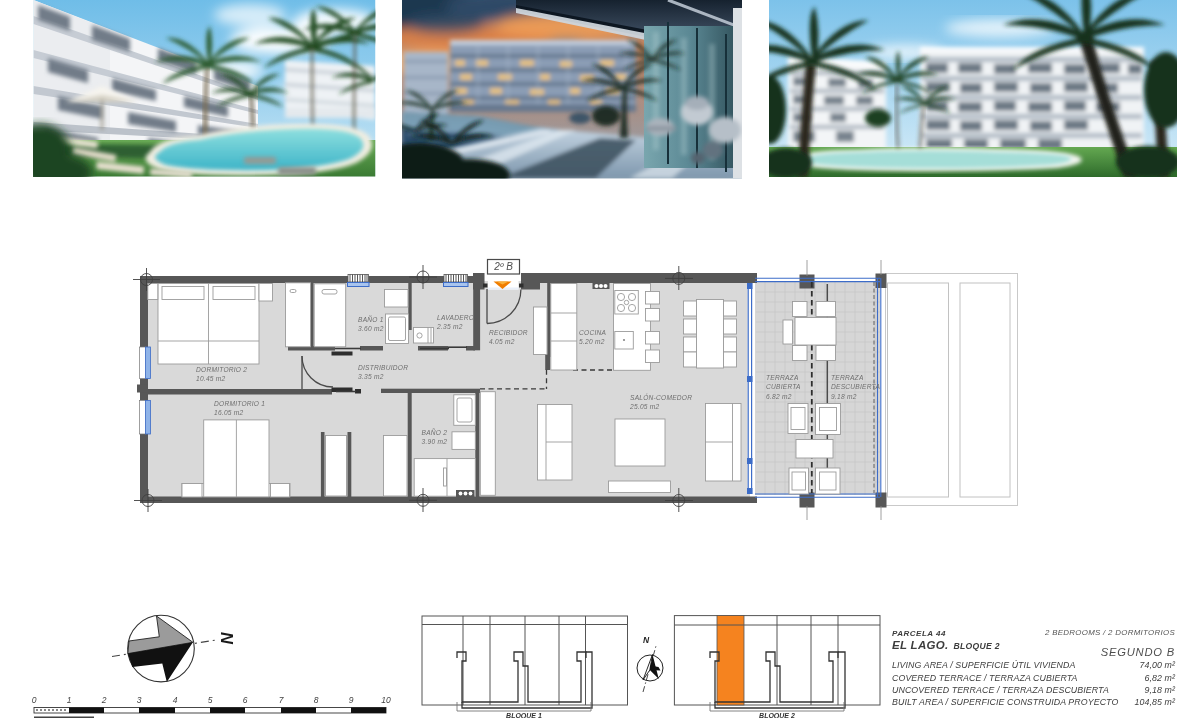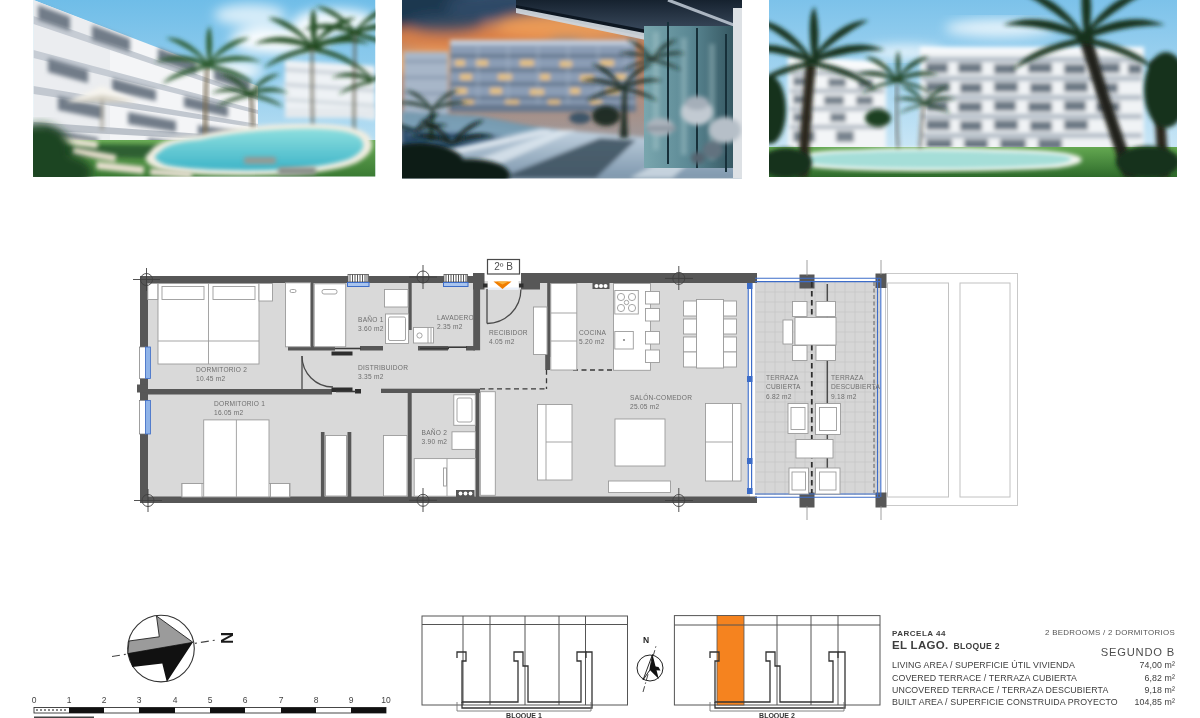--- a/index.html
+++ b/index.html
@@ -1,16 +1,16 @@
 <!DOCTYPE html>
 <html><head>
 <meta charset="utf-8">
 <style>
   html,body{margin:0;padding:0;background:#ffffff;}
-  #page{position:relative;width:1200px;height:718px;overflow:hidden;background:#fff;}
+  #page{position:relative;width:1200px;height:718px;overflow:hidden;background:#fff;font-style:italic;}
   svg{position:absolute;top:0;left:0;}
   text{font-family:"Liberation Sans", sans-serif;}
 </style>
 </head>
 <body>
 <div id="page">
 <svg width="1200" height="718" viewBox="0 0 1200 718">
 <defs>
   <linearGradient id="sky1" x1="0" y1="0" x2="0" y2="1">
     <stop offset="0" stop-color="#6fbde8"></stop>

